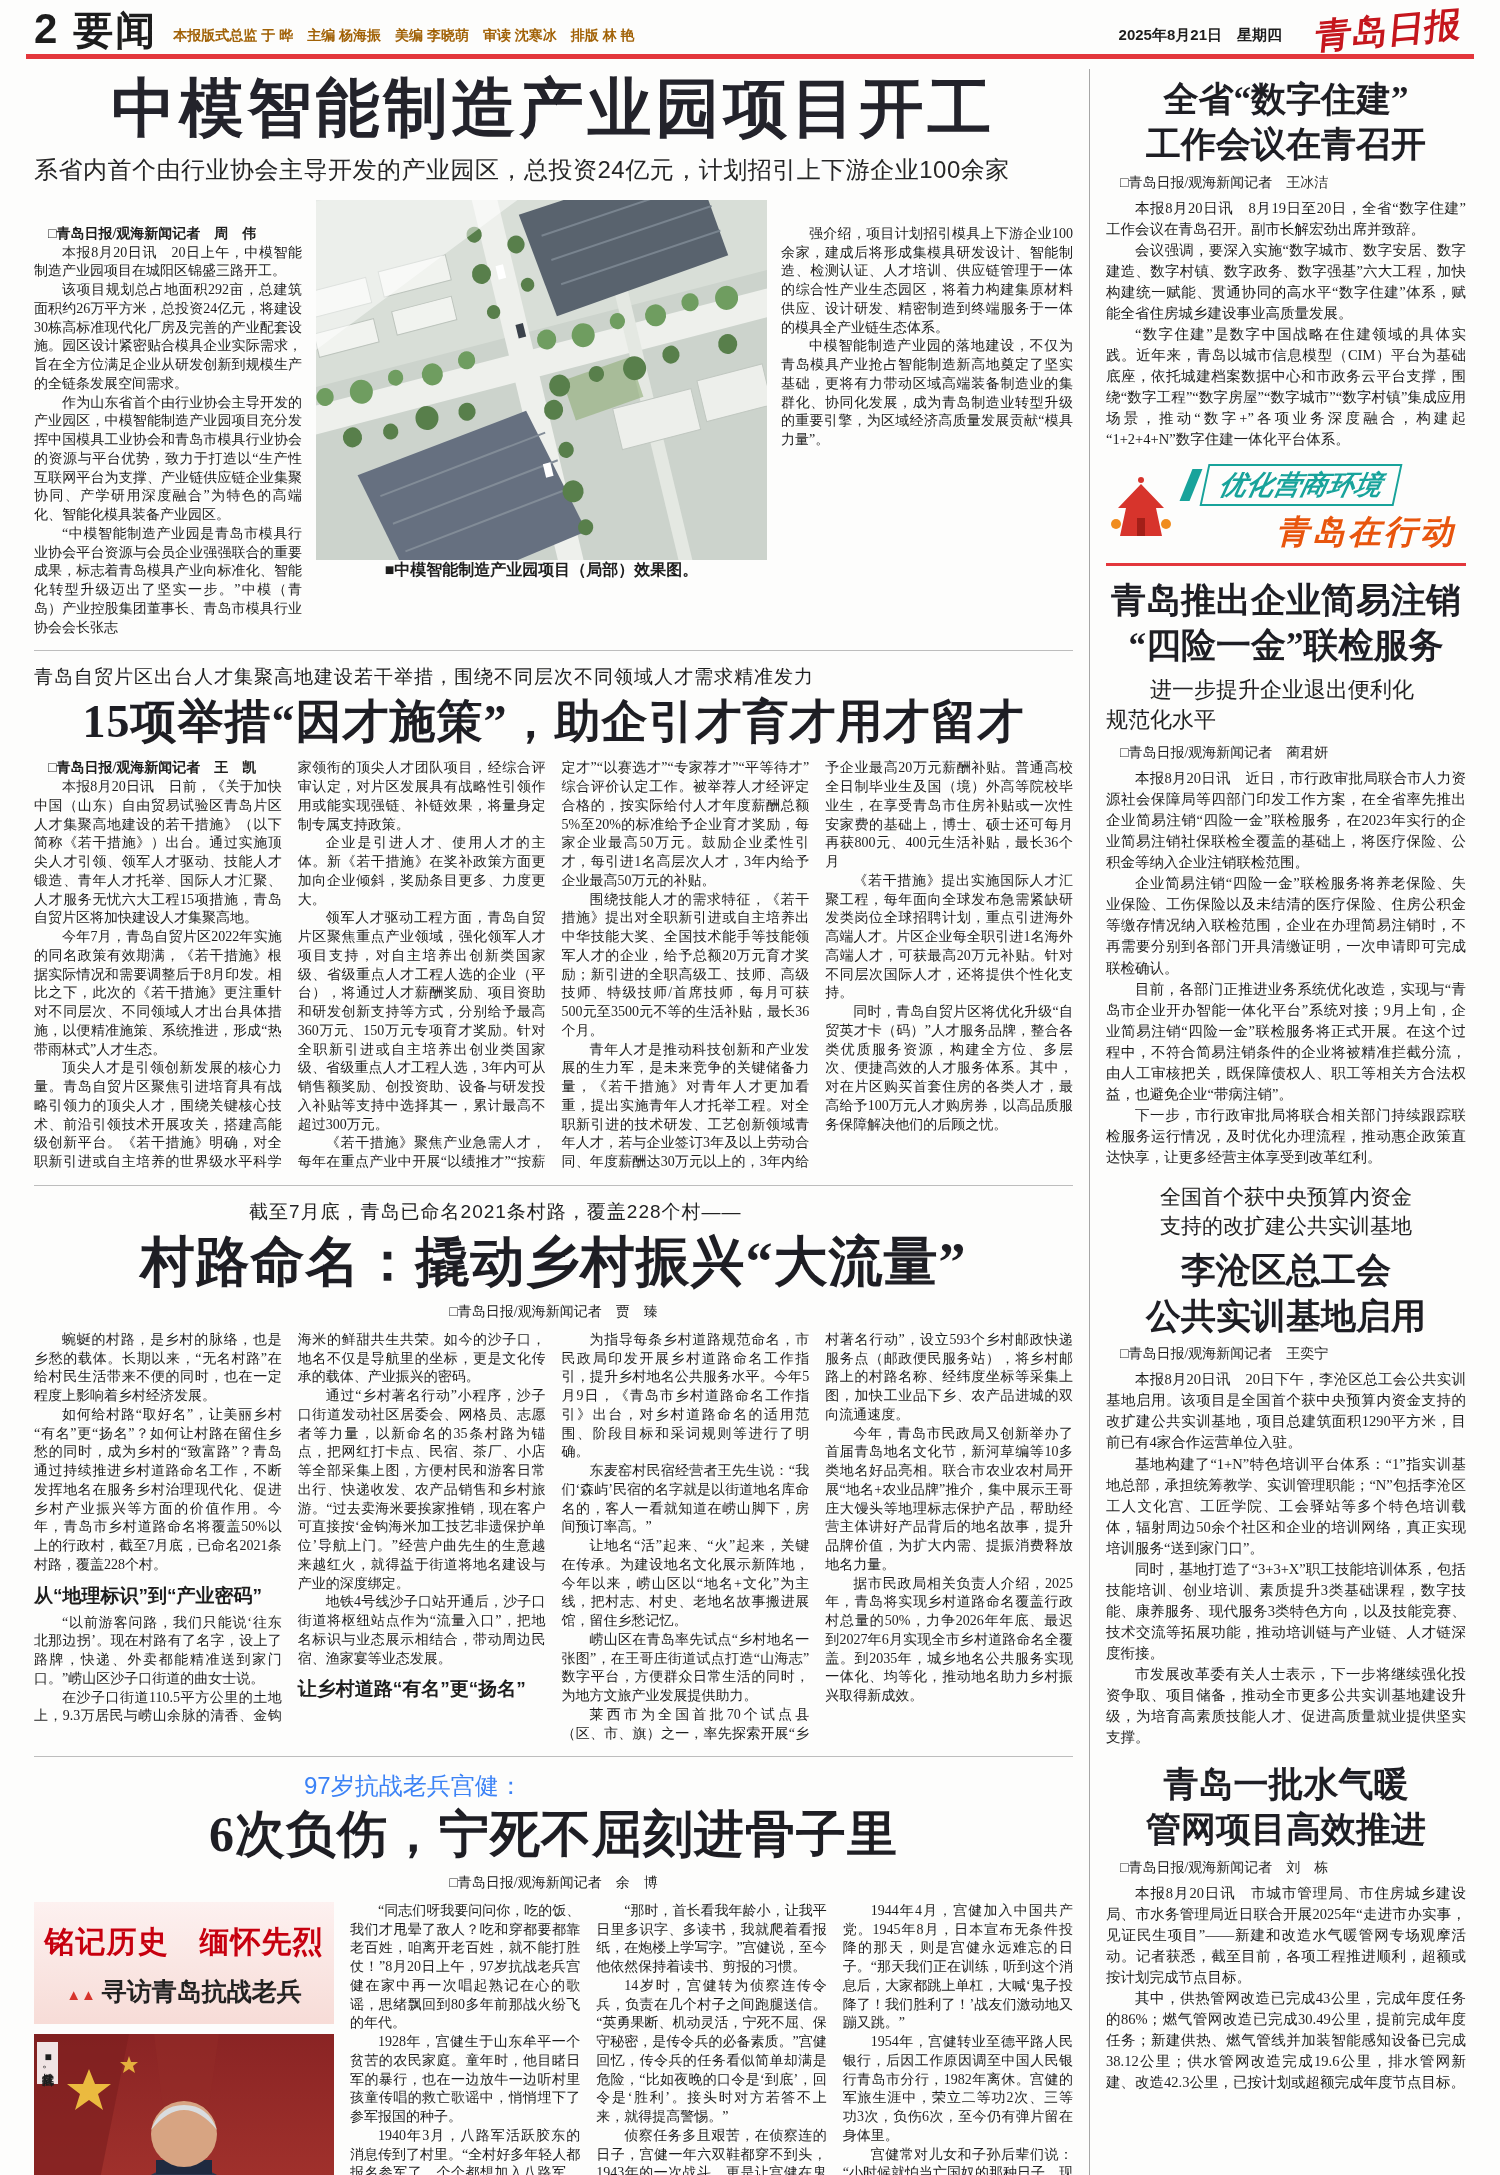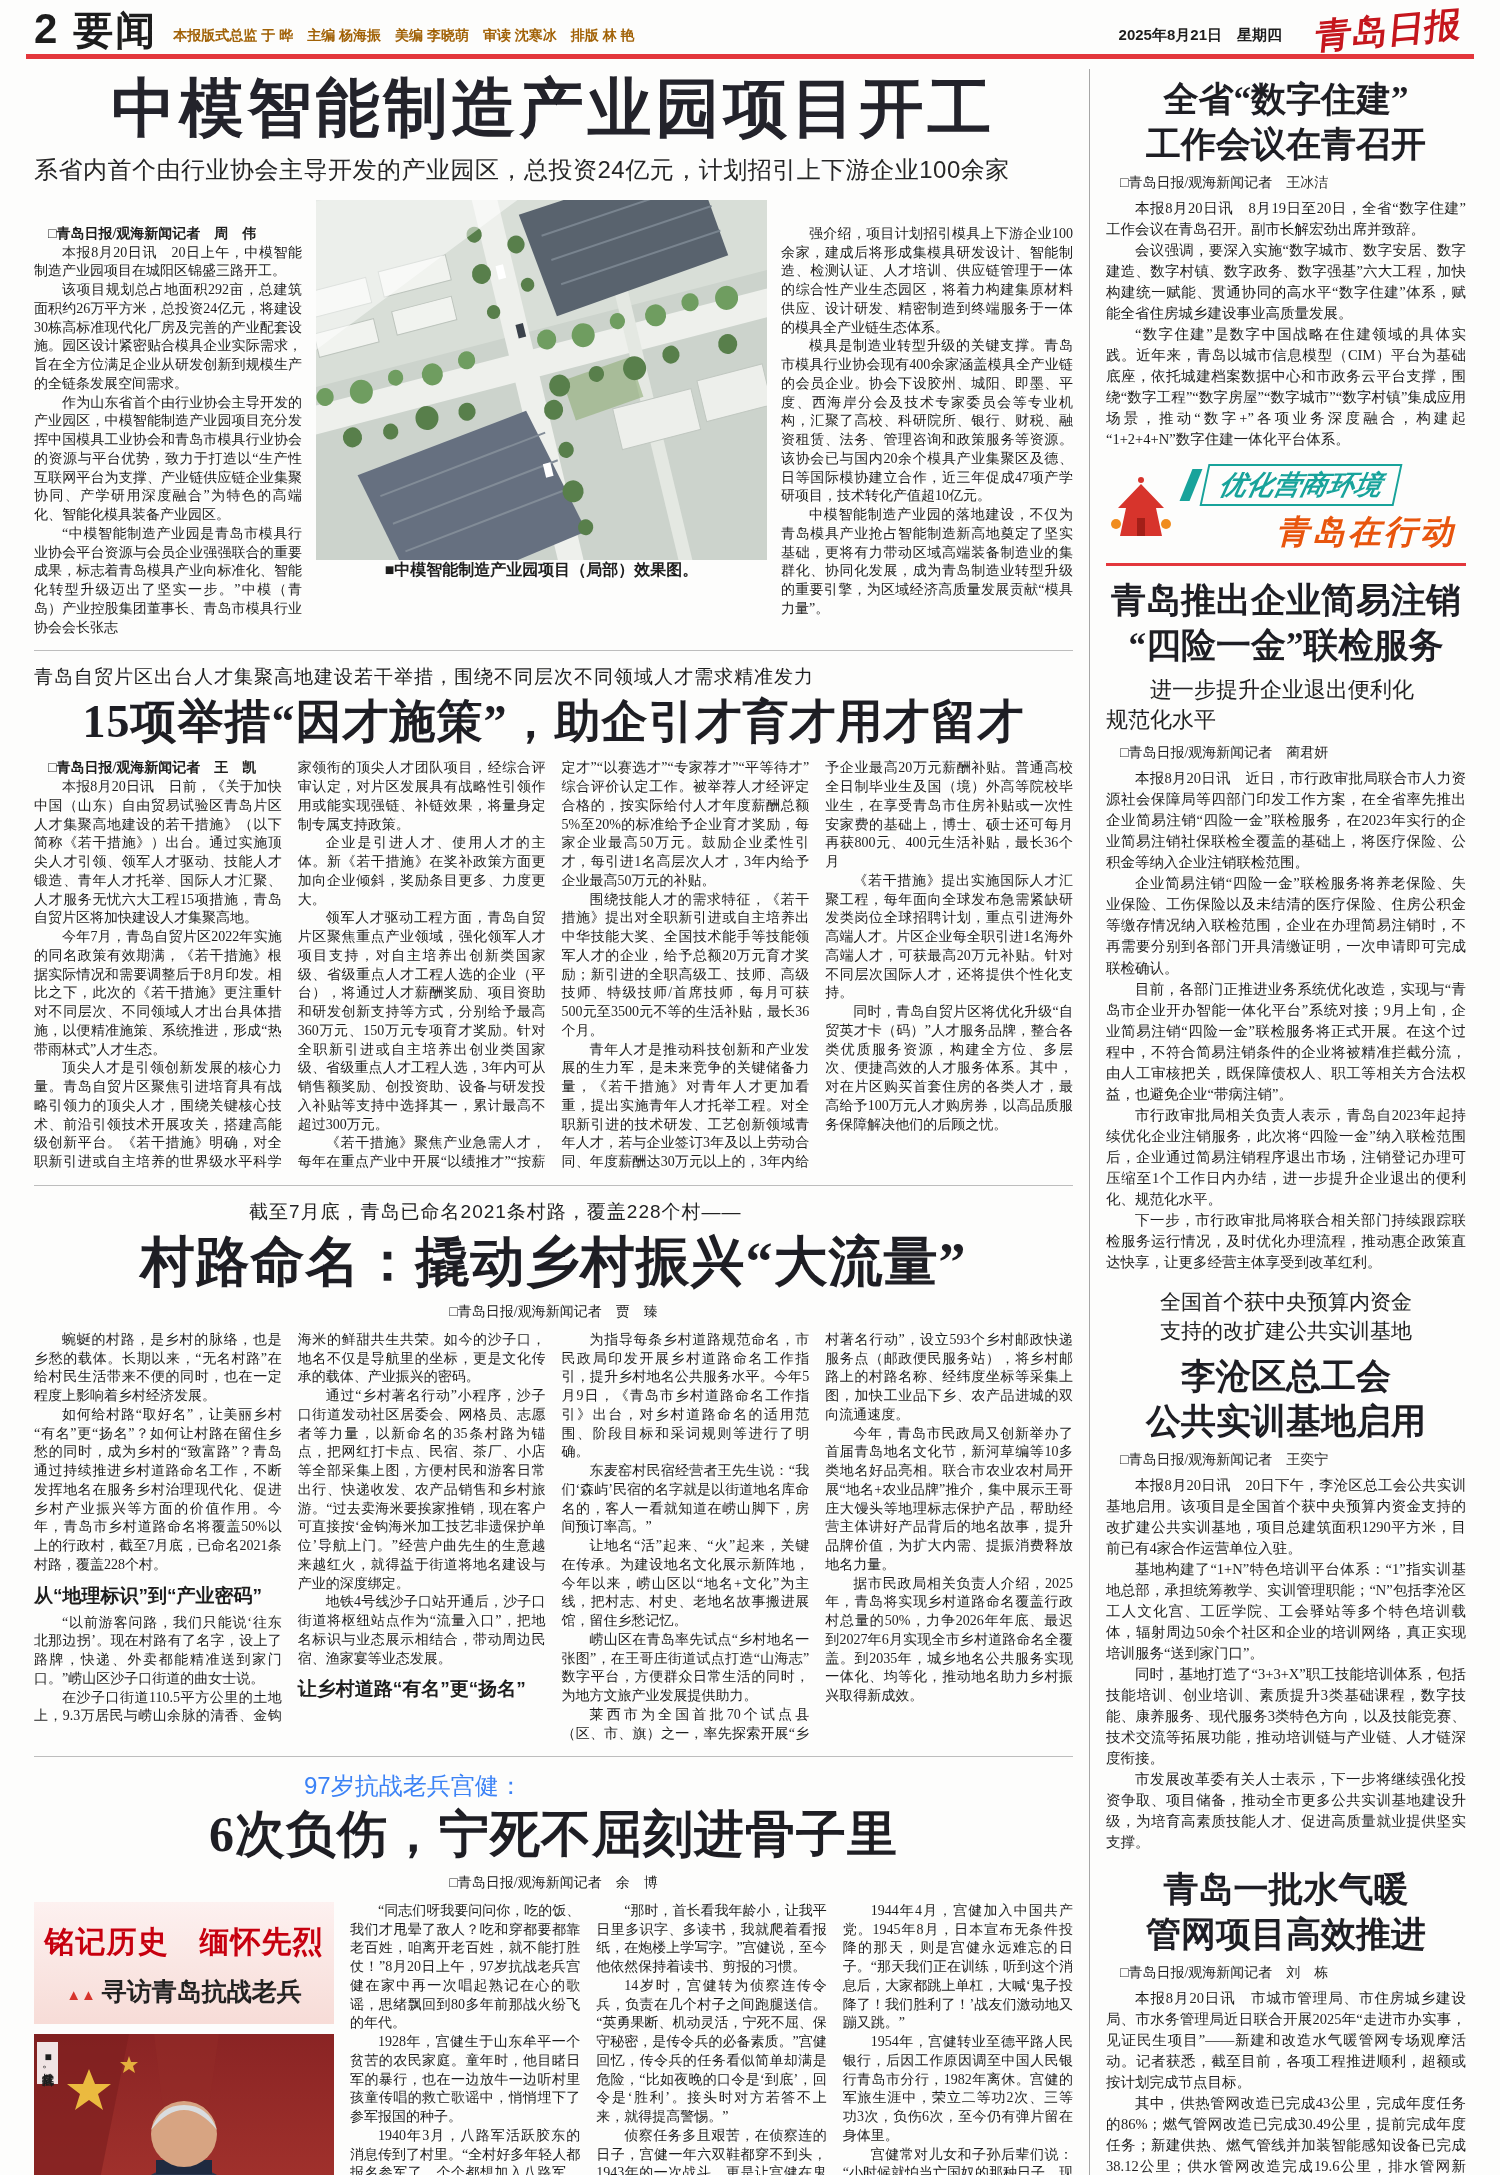--- a/index.html
+++ b/index.html
@@ -170,21 +170,20 @@
                   <rect x="222" y="120" width="8" height="14" fill="#3a414a"></rect>
                   <rect x="216" y="262" width="8" height="14" fill="#ffffff"></rect>
                 </g>
               </g>
               <polygon points="0,0 210,0 0,150" fill="#ffffff" opacity="0.5"></polygon>
             </svg>
             <figcaption class="figcap">■中模智能制造产业园项目（局部）效果图。</figcaption>
           </figure>
           <div class="s1col rightc flow">
               <p class="para">强介绍，项目计划招引模具上下游企业100余家，建成后将形成集模具研发设计、智能制造、检测认证、人才培训、供应链管理于一体的综合性产业生态园区，将着力构建集原材料供应、设计研发、精密制造到终端服务于一体的模具全产业链生态体系。</p>
-              <p class="para">模具是制造业转型升级的关键支撑。青岛市模具行业协会现有400余家涵盖模具全产业链的会员企业。协会下设胶州、城阳、即墨、平度、西海岸分会及技术专家委员会等专业机构，汇聚了高校、科研院所、银行、财税、融资租赁、法务、管理咨询和政策服务等资源。该协会已与国内20余个模具产业集聚区及德、日等国际模协建立合作，近三年促成47项产学研项目，技术转化产值超10亿元。</p>
               <p class="para">中模智能制造产业园的落地建设，不仅为青岛模具产业抢占智能制造新高地奠定了坚实基础，更将有力带动区域高端装备制造业的集群化、协同化发展，成为青岛制造业转型升级的重要引擎，为区域经济高质量发展贡献“模具力量”。</p>
             </div>
         </div>
       </section>
 
       <hr class="rule">
 
       <section>
         <p class="kicker">青岛自贸片区出台人才集聚高地建设若干举措，围绕不同层次不同领域人才需求精准发力</p>
         <h2 class="h2">15项举措“因才施策”，助企引才育才用才留才</h2>
@@ -336,21 +335,20 @@
       <section class="rstory">
         <h3 class="rtitle">青岛推出企业简易注销
 “四险一金”联检服务</h3>
         <p class="rsub">　　进一步提升企业退出便利化
 规范化水平</p>
         <p class="rbyline">□青岛日报/观海新闻记者　蔺君妍</p>
         <div class="rbody flow">
             <p class="para">本报8月20日讯　近日，市行政审批局联合市人力资源社会保障局等四部门印发工作方案，在全省率先推出企业简易注销“四险一金”联检服务，在2023年实行的企业简易注销社保联检全覆盖的基础上，将医疗保险、公积金等纳入企业注销联检范围。</p>
             <p class="para">企业简易注销“四险一金”联检服务将养老保险、失业保险、工伤保险以及未结清的医疗保险、住房公积金等缴存情况纳入联检范围，企业在办理简易注销时，不再需要分别到各部门开具清缴证明，一次申请即可完成联检确认。</p>
             <p class="para">目前，各部门正推进业务系统优化改造，实现与“青岛市企业开办智能一体化平台”系统对接；9月上旬，企业简易注销“四险一金”联检服务将正式开展。在这个过程中，不符合简易注销条件的企业将被精准拦截分流，由人工审核把关，既保障债权人、职工等相关方合法权益，也避免企业“带病注销”。</p>
-            <p class="para">市行政审批局相关负责人表示，青岛自2023年起持续优化企业注销服务，此次将“四险一金”纳入联检范围后，企业通过简易注销程序退出市场，注销登记办理可压缩至1个工作日内办结，进一步提升企业退出的便利化、规范化水平。</p>
             <p class="para">下一步，市行政审批局将联合相关部门持续跟踪联检服务运行情况，及时优化办理流程，推动惠企政策直达快享，让更多经营主体享受到改革红利。</p>
           </div>
       </section>
 
       <section class="rstory">
         <p class="rkicker">全国首个获中央预算内资金
 支持的改扩建公共实训基地</p>
         <h3 class="rtitle">李沧区总工会
 公共实训基地启用</h3>
         <p class="rbyline">□青岛日报/观海新闻记者　王奕宁</p>

